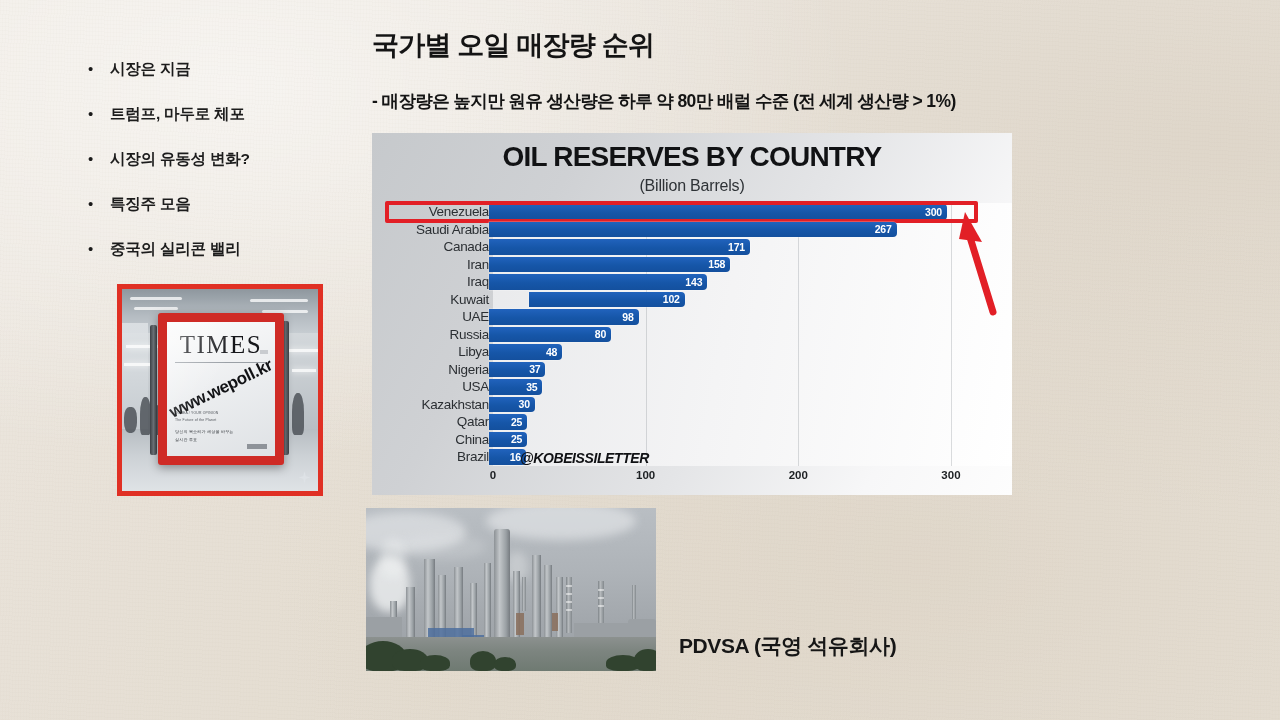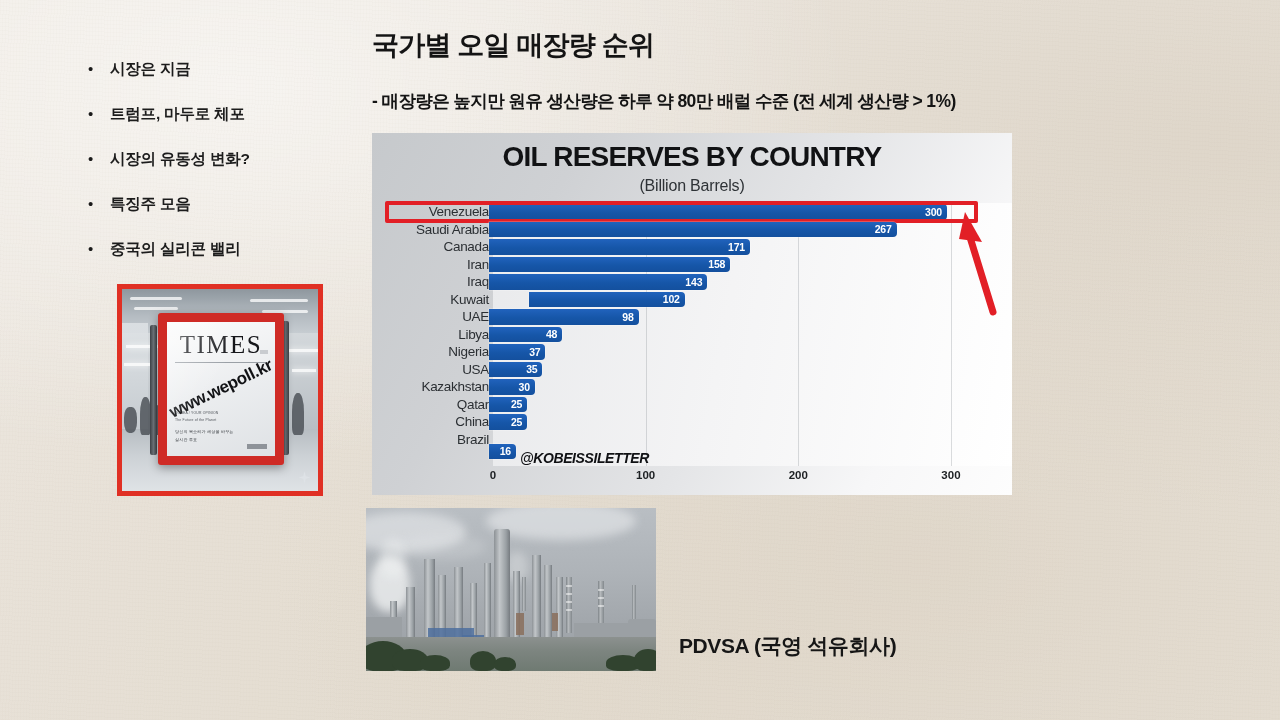--- a/index.html
+++ b/index.html
@@ -305,20 +305,28 @@
         </div>
         <div class="row">
           <div class="row-label">UAE</div>
           <div class="row-bar-area">
             <div class="bar" style="width: 149.594px; background: linear-gradient(rgb(33, 99, 189) 0%, rgb(22, 86, 168) 55%, rgb(20, 80, 158) 100%);">
               <span class="bar-val">98</span>
             </div>
           </div>
         </div>
         <div class="row">
+          <div class="row-label">Russia</div>
+          <div class="row-bar-area">
+            <div class="bar" style="width: 122.118px; background: linear-gradient(rgb(33, 99, 189) 0%, rgb(22, 86, 168) 55%, rgb(20, 80, 158) 100%);">
+              <span class="bar-val">80</span>
+            </div>
+          </div>
+        </div>
+        <div class="row">
           <div class="row-label">Libya</div>
           <div class="row-bar-area">
             <div class="bar" style="width: 73.2706px; background: linear-gradient(rgb(33, 99, 189) 0%, rgb(22, 86, 168) 55%, rgb(20, 80, 158) 100%);">
               <span class="bar-val">48</span>
             </div>
           </div>
         </div>
         <div class="row">
           <div class="row-label">Nigeria</div>
           <div class="row-bar-area">
@@ -355,21 +363,21 @@
           <div class="row-label">China</div>
           <div class="row-bar-area">
             <div class="bar" style="width: 38.1618px; background: linear-gradient(rgb(33, 99, 189) 0%, rgb(22, 86, 168) 55%, rgb(20, 80, 158) 100%);">
               <span class="bar-val">25</span>
             </div>
           </div>
         </div>
         <div class="row">
           <div class="row-label">Brazil</div>
           <div class="row-bar-area">
-            <div class="bar" style="width: 27px; background: linear-gradient(rgb(33, 99, 189) 0%, rgb(22, 86, 168) 55%, rgb(20, 80, 158) 100%); margin-top: 12px;">
+            <div class="bar" style="width: 37px; background: linear-gradient(rgb(33, 99, 189) 0%, rgb(22, 86, 168) 55%, rgb(20, 80, 158) 100%);">
               <span class="bar-val">16</span>
             </div>
           </div>
         </div>
       </div>
     <div class="watermark">@KOBEISSILETTER</div>
     <div class="axis" id="x-axis">
         <span class="tick" style="left: 121px;">0</span>
         <span class="tick" style="left: 273.647px; text-align: right;">100</span>
         <span class="tick" style="left: 426.294px;">200</span>

